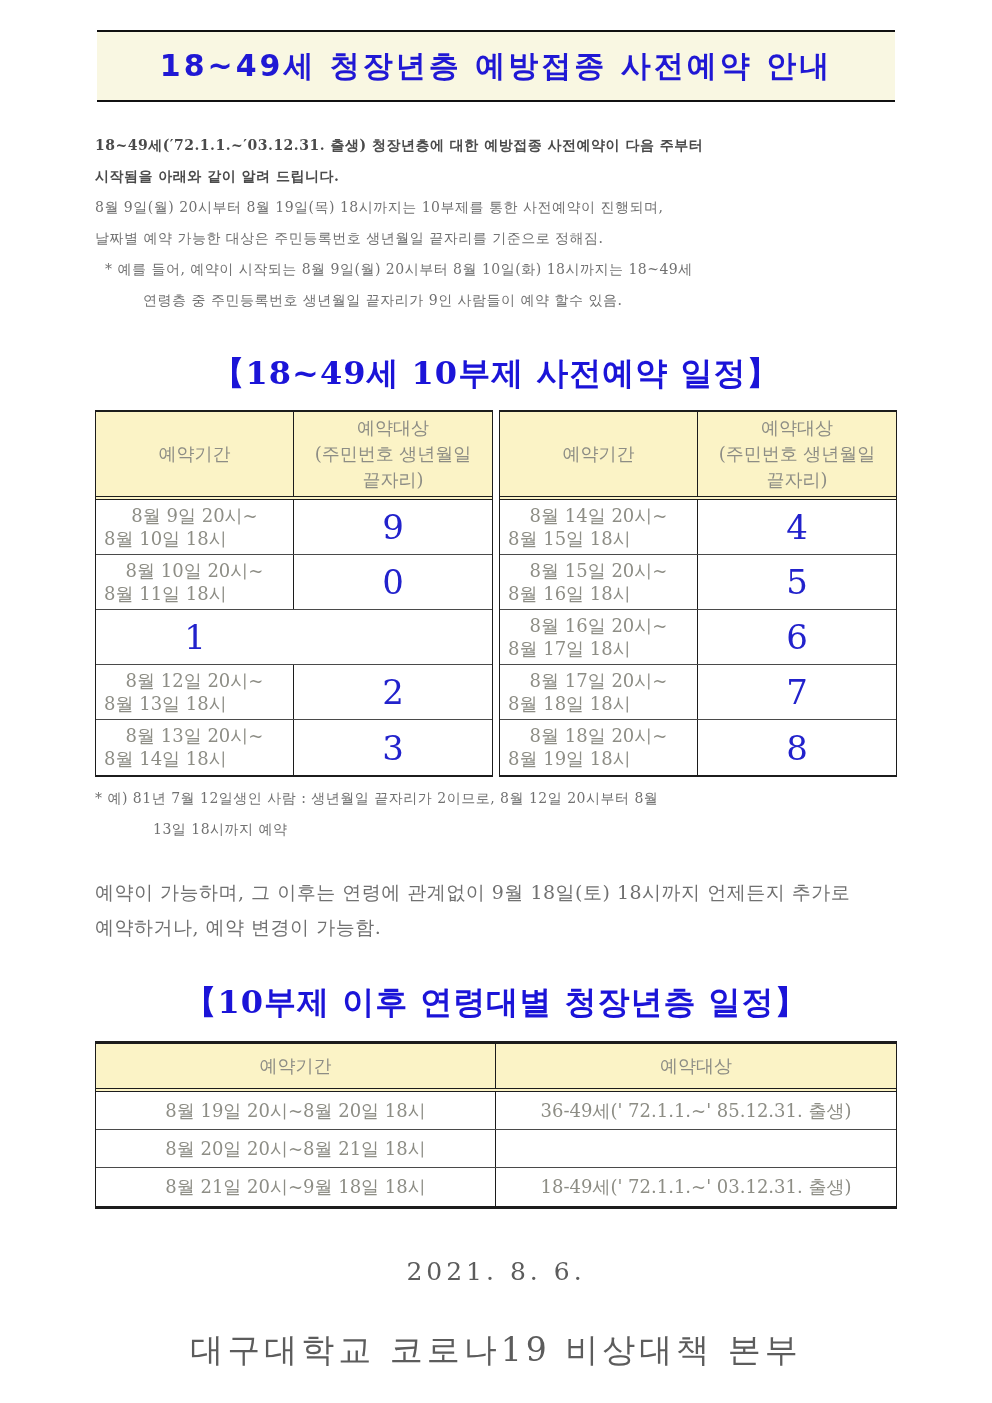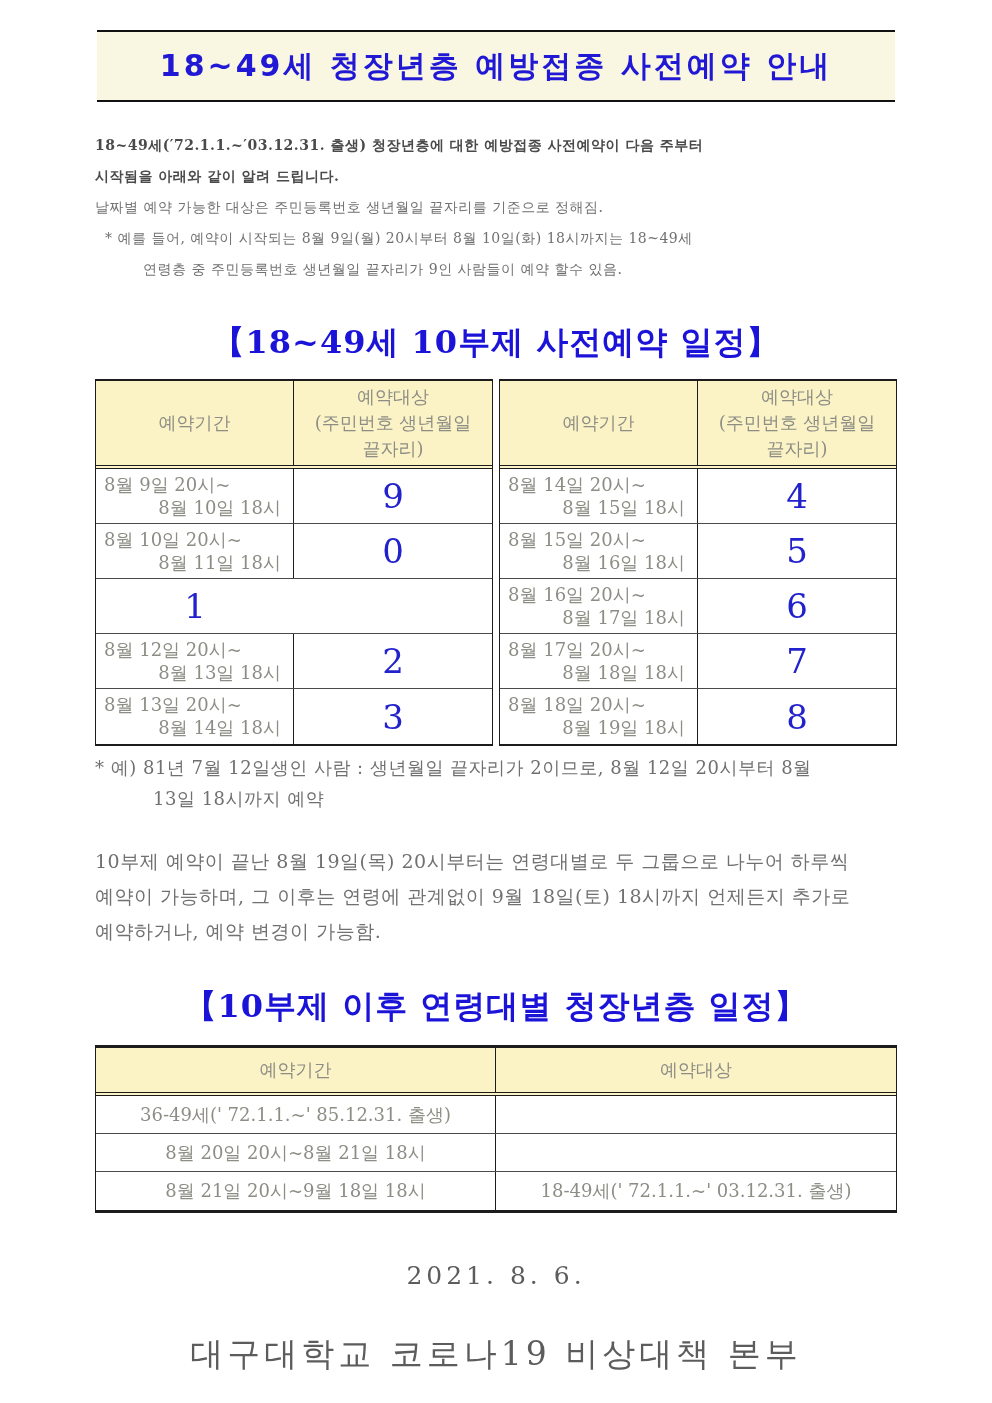--- a/index.html
+++ b/index.html
@@ -81,32 +81,32 @@
     color: #8d8d85; font-size: 18px; line-height: 26px; text-align: center;
   }
   .t1-row { display: flex; height: 55px; border-bottom: 1px solid #4a4a4a; }
   .t1-row:last-child { border-bottom: none; }
   .t1-period {
     width: 50%;
     border-right: 1px solid #1c1c1c;
     padding: 4px 8px 4px 8px;
     color: #8d8d85; font-size: 18px; line-height: 23px;
   }
-  .t1-period .pl1 { text-align: left; }
-  .t1-period .pl2 { text-align: right; padding-right: 4px; }
+  .t1-period .pl1 { text-align: center; }
+  .t1-period .pl2 { text-align: left; padding-right: 4px; }
   .t1-digit {
     width: 50%;
     display: flex; align-items: center; justify-content: center;
     font-family: "DejaVu Serif", serif;
     font-size: 34px;
     color: #2222cc;
   }
 
   
-  .footnote { margin-top: 6px; font-size: 18px; color: #707070; }
+  .footnote { margin-top: 6px; font-size: 14px; color: #707070; }
   .footnote .fn1 { line-height: 31px; letter-spacing: 0.5px; }
   .footnote .fn2 { line-height: 31px; padding-left: 58px; letter-spacing: 0.5px; }
 
   
   .para2 { margin-top: 30px; font-size: 19px; color: #707070; }
   .para2 div { line-height: 35px; letter-spacing: 0.5px; }
 
   
   .t2 {
     margin-top: 16px;
@@ -158,20 +158,21 @@
 
   <div class="banner">
     <div class="banner-title">18~49세 청장년층 예방접종 사전예약 안내</div>
   </div>
 
   <div class="content">
 
     <div class="intro">
       <div class="bold-line">18~49세(′72.1.1.~′03.12.31. 출생) 청장년층에 대한 예방접종 사전예약이 다음 주부터</div>
       <div class="bold-line">시작됨을 아래와 같이 알려 드립니다.</div>
+      <div class="reg-line">8월 9일(월) 20시부터 8월 19일(목) 18시까지는 10부제를 통한 사전예약이 진행되며,</div>
       <div class="reg-line">날짜별 예약 가능한 대상은 주민등록번호 생년월일 끝자리를 기준으로 정해짐.</div>
       <div class="ex-line1">* 예를 들어, 예약이 시작되는 8월 9일(월) 20시부터 8월 10일(화) 18시까지는 18~49세</div>
       <div class="ex-line2">연령층 중 주민등록번호 생년월일 끝자리가 9인 사람들이 예약 할수 있음.</div>
     </div>
 
     <div class="section-title">【18~49세 10부제 사전예약 일정】</div>
 
     <div class="t1-wrap">
 
       <div class="half-table">
@@ -262,33 +263,33 @@
         </div>
       </div>
     </div>
 
     <div class="footnote">
       <div class="fn1">* 예) 81년 7월 12일생인 사람 : 생년월일 끝자리가 2이므로, 8월 12일 20시부터 8월</div>
       <div class="fn2">13일 18시까지 예약</div>
     </div>
 
     <div class="para2">
-      <div>10부제 예약이 끝난 8월 19일(목) 20시부터는 연령대별로 두 그룹으로 나누어 하루씩</div>
       <div>예약이 가능하며, 그 이후는 연령에 관계없이 9월 18일(토) 18시까지 언제든지 추가로</div>
       <div>예약하거나, 예약 변경이 가능함.</div>
     </div>
 
     <div class="section-title">【10부제 이후 연령대별 청장년층 일정】</div>
 
     <div class="t2">
       <div class="t2-header">
         <div class="t2-h">예약기간</div>
         <div class="t2-h">예약대상</div>
       </div>
       <div class="t2-row">
+        <div class="t2-cell">8월 19일 20시~8월 20일 18시</div>
         <div class="t2-cell">36-49세(' 72.1.1.~' 85.12.31. 출생)</div>
       </div>
       <div class="t2-row">
         <div class="t2-cell">8월 20일 20시~8월 21일 18시</div>
       </div>
       <div class="t2-row">
         <div class="t2-cell">8월 21일 20시~9월 18일 18시</div>
         <div class="t2-cell">18-49세(' 72.1.1.~' 03.12.31. 출생)</div>
       </div>
     </div>

